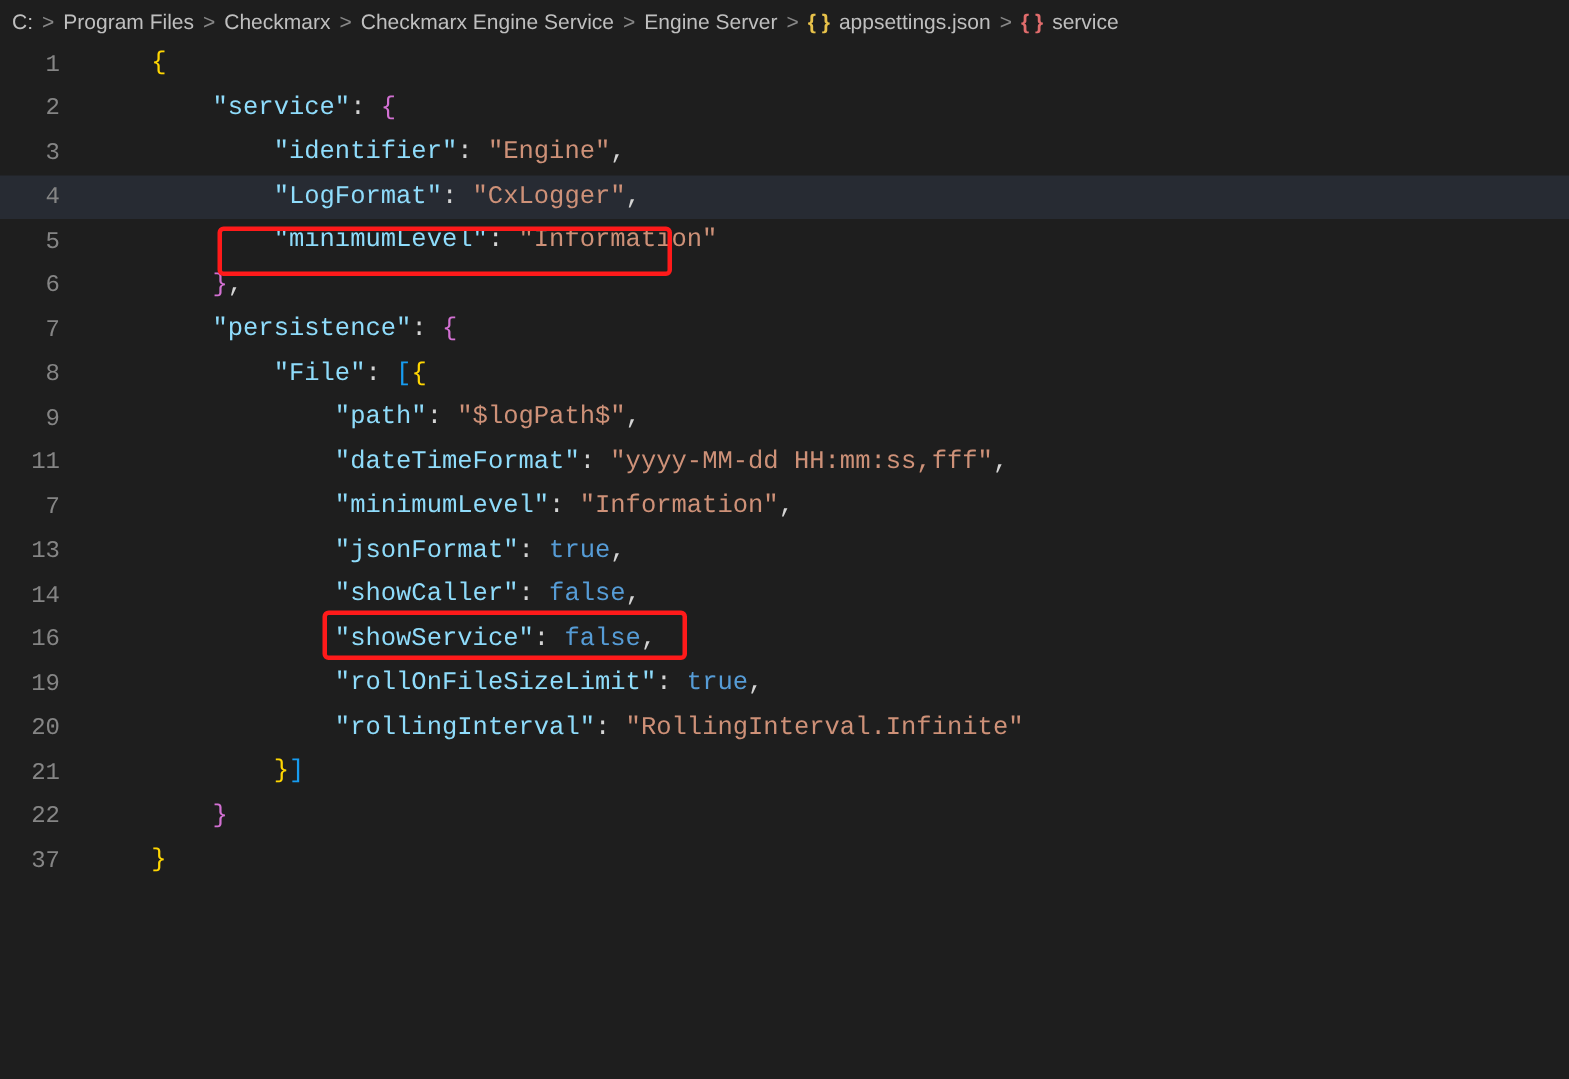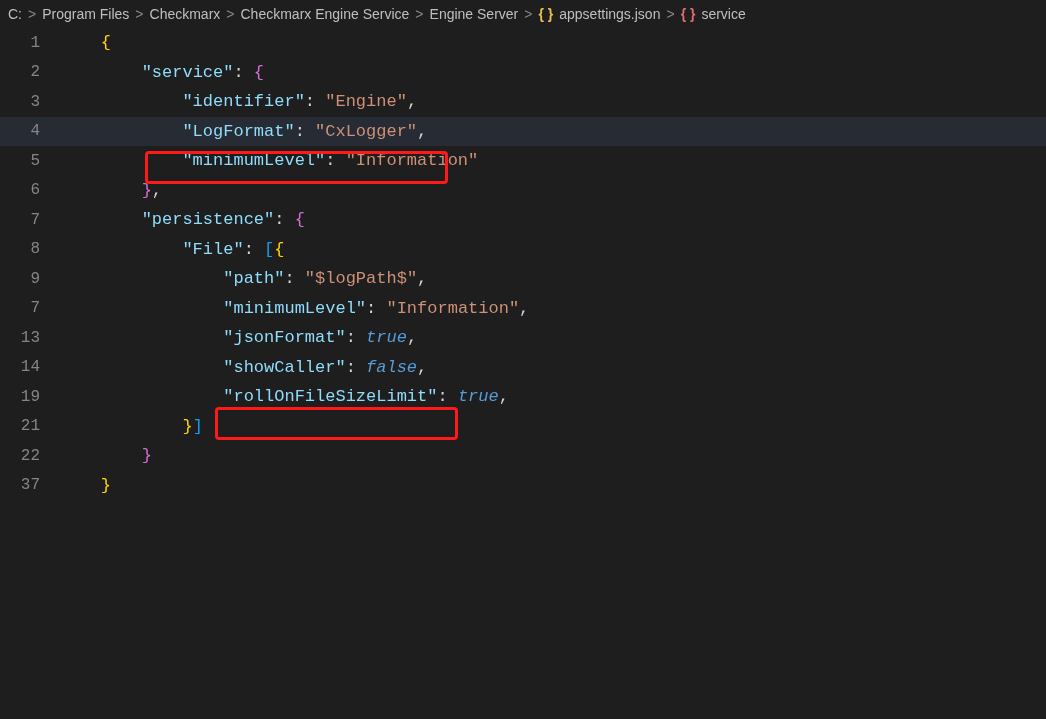--- a/index.html
+++ b/index.html
@@ -48,21 +48,21 @@
     white-space: pre;
     font-size: 17px;
     line-height: 29.5px;
     position: relative;
   }
   .tok-brace { color: #ffd602; }
   .tok-brace2 { color: #d270d2; }
   .tok-brace3 { color: #179cf0; }
   .tok-key { color: #8fdcfb; }
   .tok-str { color: #ce9178; }
-  .tok-bool { color: #569cd6; font-style: italic; }
+  .tok-bool { color: #569cd6; }
   .tok-num { color: #b5cea8; }
   .tok-colon, .tok-comma, .tok-punc { color: #d4d4d4; }
   .hlbox {
     position: absolute;
     border: 3px solid #ff1a1a;
     border-radius: 4px;
     pointer-events: none;
   }
   .hl1 { left: 145px; top: 123px; width: 303px; height: 33px; }
   .hl2 { left: 215px; top: 379px; width: 243px; height: 33px; }
@@ -121,34 +121,46 @@
       </div>
       <div class="line">
         <div class="gutter">8</div>
         <div class="code">            <span class="tok-key">"File"</span><span class="tok-colon">: </span><span class="tok-brace3">[</span><span class="tok-brace">{</span></div>
       </div>
       <div class="line">
         <div class="gutter">9</div>
         <div class="code">                <span class="tok-key">"path"</span><span class="tok-colon">: </span><span class="tok-str">"$logPath$"</span><span class="tok-comma">,</span></div>
       </div>
       <div class="line">
+        <div class="gutter">11</div>
+        <div class="code">                <span class="tok-key">"dateTimeFormat"</span><span class="tok-colon">: </span><span class="tok-str">"yyyy-MM-dd HH:mm:ss,fff"</span><span class="tok-comma">,</span></div>
+      </div>
+      <div class="line">
         <div class="gutter">7</div>
         <div class="code">                <span class="tok-key">"minimumLevel"</span><span class="tok-colon">: </span><span class="tok-str">"Information"</span><span class="tok-comma">,</span></div>
       </div>
       <div class="line">
         <div class="gutter">13</div>
         <div class="code">                <span class="tok-key">"jsonFormat"</span><span class="tok-colon">: </span><span class="tok-bool">true</span><span class="tok-comma">,</span></div>
       </div>
       <div class="line">
         <div class="gutter">14</div>
         <div class="code">                <span class="tok-key">"showCaller"</span><span class="tok-colon">: </span><span class="tok-bool">false</span><span class="tok-comma">,</span></div>
       </div>
       <div class="line">
+        <div class="gutter">16</div>
+        <div class="code">                <span class="tok-key">"showService"</span><span class="tok-colon">: </span><span class="tok-bool">false</span><span class="tok-comma">,</span></div>
+      </div>
+      <div class="line">
         <div class="gutter">19</div>
         <div class="code">                <span class="tok-key">"rollOnFileSizeLimit"</span><span class="tok-colon">: </span><span class="tok-bool">true</span><span class="tok-comma">,</span></div>
+      </div>
+      <div class="line">
+        <div class="gutter">20</div>
+        <div class="code">                <span class="tok-key">"rollingInterval"</span><span class="tok-colon">: </span><span class="tok-str">"RollingInterval.Infinite"</span></div>
       </div>
       <div class="line">
         <div class="gutter">21</div>
         <div class="code">            <span class="tok-brace">}</span><span class="tok-brace3">]</span></div>
       </div>
       <div class="line">
         <div class="gutter">22</div>
         <div class="code">        <span class="tok-brace2">}</span></div>
       </div>
       <div class="line">

